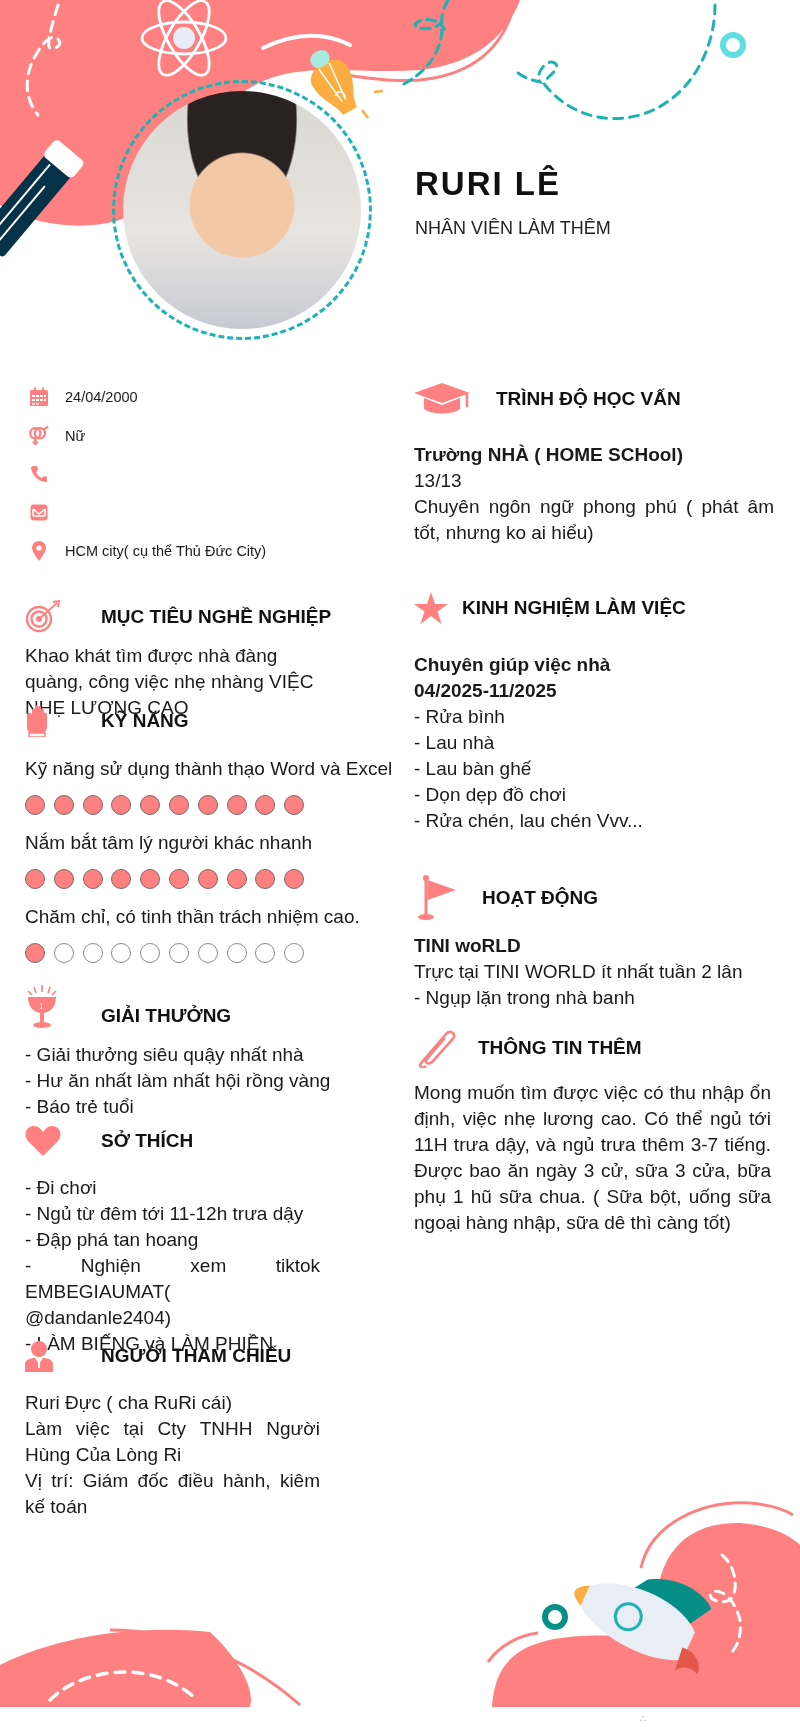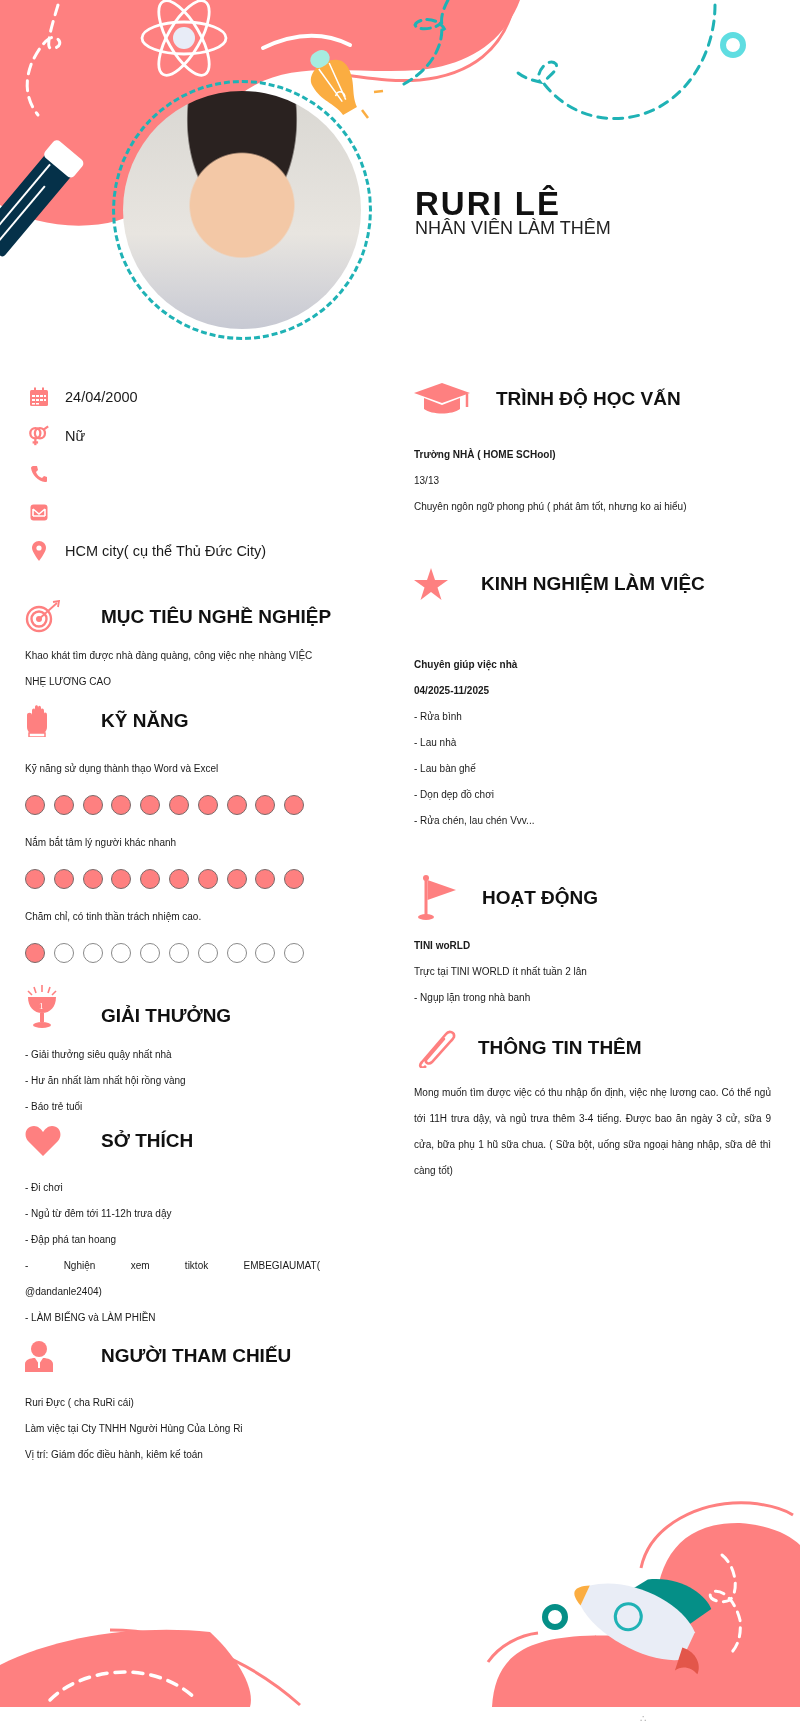--- a/index.html
+++ b/index.html
@@ -1,32 +1,32 @@
 <!DOCTYPE html>
 <html><head>
 <meta charset="utf-8">
 <style>
   html, body { margin:0; padding:0; }
   body { width:800px; height:1727px; position:relative; background:#ffffff; overflow:hidden;
          font-family:"Liberation Sans", sans-serif; color:#1a1a1a; }
   .deco { position:absolute; left:0; top:0; }
   .abs { position:absolute; }
-  .name { left:415px; top:165px; font-size:33px; font-weight:700; letter-spacing:2px; color:#111;margin-top:20px; }
+  .name { left:415px; top:165px; font-size:33px; font-weight:700; letter-spacing:2px; color:#111; }
   .title { left:415px; top:218px; font-size:18px; color:#222; }
   .photo-wrap { left:112px; top:80px; width:260px; height:260px; border-radius:50%; border:3px dashed #1fb2b5; box-sizing:border-box; }
   .photo { position:absolute; left:8px; top:8px; width:238px; height:238px; border-radius:50%; overflow:hidden;
            background: radial-gradient(circle at 50% 48%, #f3c8a6 0 30%, transparent 31%),
                        radial-gradient(ellipse at 50% 12%, #2a2220 0 32%, transparent 33%),
                        linear-gradient(180deg, #d9d7d2 0%, #e8e5e0 60%, #c7c9d3 100%); }
   .info-row { position:absolute; left:28px; display:flex; align-items:center; font-size:14.5px; }
   .info-row .ic { width:22px; height:22px; display:flex; align-items:center; justify-content:center; margin-right:15px; }
   .sec-head { position:absolute; display:flex; align-items:center; }
   .sec-head .ic { display:flex; align-items:center; justify-content:center; }
   .sec-title { font-size:19px; font-weight:700; color:#111; }
-  .text { position:absolute; font-size:10px; line-height:26px; color:#1a1a1a; }
+  .text { position:absolute; font-size:19px; line-height:26px; color:#1a1a1a; }
   .text p { margin:0; }
   .bold { font-weight:700; }
   .justify { text-align:justify; }
   .dots { position:absolute; left:25px; display:flex; gap:8.8px; }
   .dot { width:20px; height:20px; border-radius:50%; border:1.6px solid #7a6a6a; box-sizing:border-box; }
   .dot.on { background:#fe8080; }
   .dot.off { background:#fff; border-color:#8a8a8a; }
 </style>
 </head>
 <body>
@@ -283,21 +283,21 @@
       </svg>
   </span>
   <span class="sec-title">TRÌNH ĐỘ HỌC VẤN</span>
 </div>
 <div class="text" style="left:414px; top:442px; width:360px;">
   <p class="bold">Trường NHÀ ( HOME SCHool)</p>
   <p>13/13</p>
   <p class="justify">Chuyên ngôn ngữ phong phú ( phát âm tốt, nhưng ko ai hiểu)</p>
 </div>
 
-<div class="sec-head" style="left:414px; top:568px;gap:19px;">
+<div class="sec-head" style="left:414px; top:592px;">
   <span class="ic" style="width:34px;height:32px;margin-right:14px;">
     <svg width="34" height="32" viewBox="0 0 34 32">
         <path d="M17,0 L21,12 L34,12 L23.5,19.5 L27.5,32 L17,24 L6.5,32 L10.5,19.5 L0,12 L13,12 Z" fill="#fe8080"></path>
       </svg>
   </span>
   <span class="sec-title">KINH NGHIỆM LÀM VIỆC</span>
 </div>
 <div class="text" style="left:414px; top:652px; width:360px;">
   <p class="bold">Chuyên giúp việc nhà</p>
   <p class="bold">04/2025-11/2025</p>
@@ -327,13 +327,13 @@
 
 <div class="sec-head" style="left:416px; top:1028px;">
   <span class="ic" style="width:42px;height:40px;margin-right:20px;">
     <svg width="42" height="40" viewBox="0 0 42 40">
         <path d="M6,34 L30,6 C33,2 39,4 38,9 C37,11 36,12 35,13 L16,34 C13,37 9,35 10,32 L28,11" fill="none" stroke="#fe8080" stroke-width="2.6" stroke-linecap="round"></path>
         <path d="M6,34 C2,38 6,42 10,38" fill="none" stroke="#fe8080" stroke-width="2.6"></path>
       </svg>
   </span>
   <span class="sec-title">THÔNG TIN THÊM</span>
 </div>
-<div class="text justify" style="left:414px; top:1080px; width:357px;">Mong muốn tìm được việc có thu nhập ổn định, việc nhẹ lương cao. Có thể ngủ tới 11H trưa dậy, và ngủ trưa thêm 3-4 tiếng. Được bao ăn ngày 3 cử, sữa 9 cửa, bữa phụ 1 hũ sữa chua. ( Sữa bột, uống sữa ngoại hàng nhập, sữa dê thì càng tốt)</div>
+<div class="text justify" style="left:414px; top:1080px; width:357px;">Mong muốn tìm được việc có thu nhập ổn định, việc nhẹ lương cao. Có thể ngủ tới 11H trưa dậy, và ngủ trưa thêm 3-7 tiếng. Được bao ăn ngày 3 cử, sữa 3 cửa, bữa phụ 1 hũ sữa chua. ( Sữa bột, uống sữa ngoại hàng nhập, sữa dê thì càng tốt)</div>
 
 </body></html>

